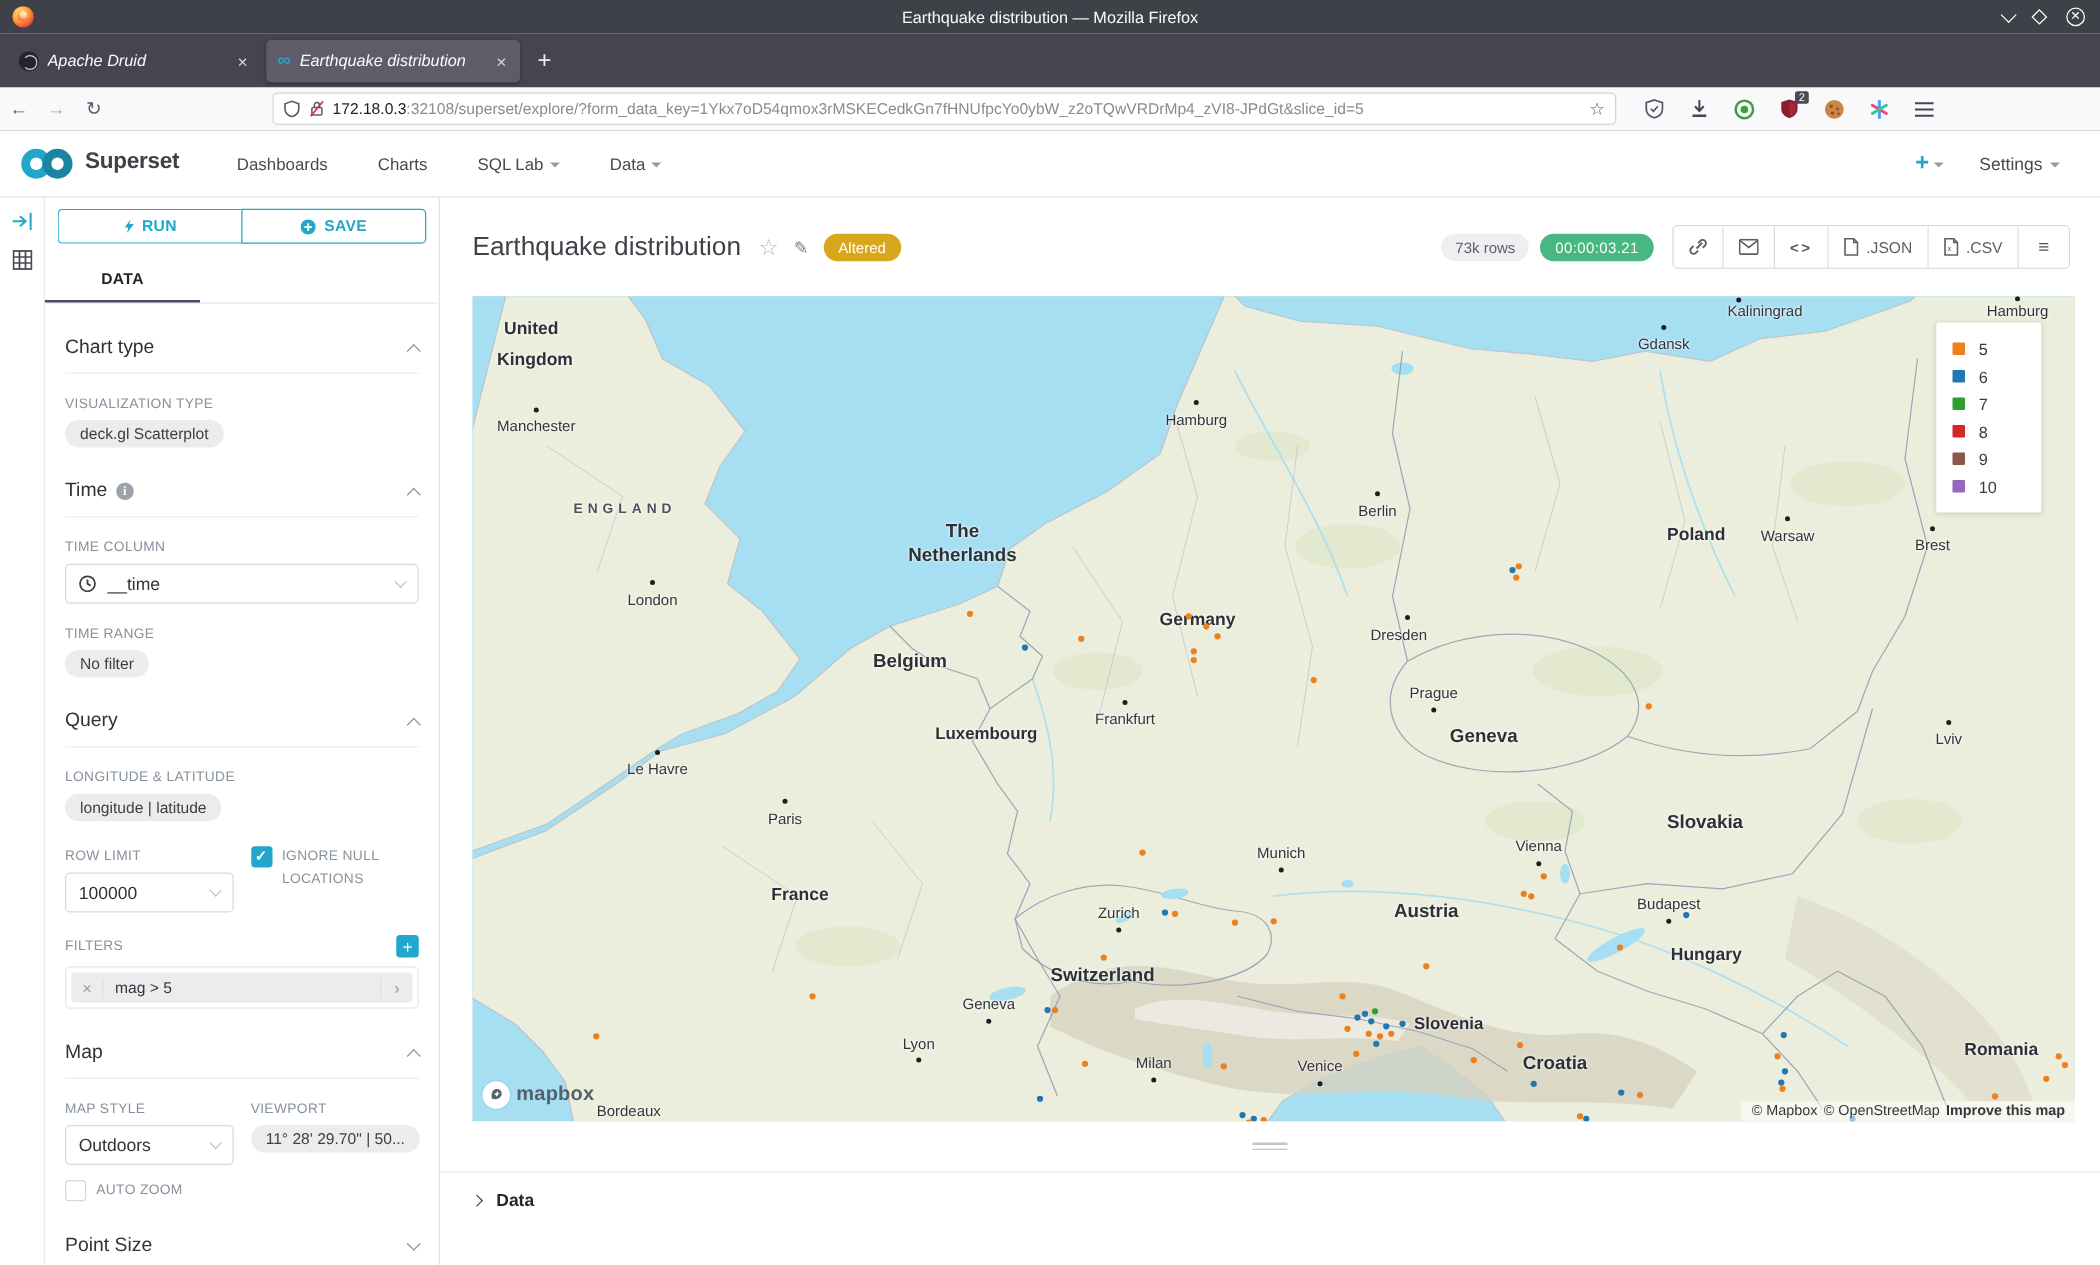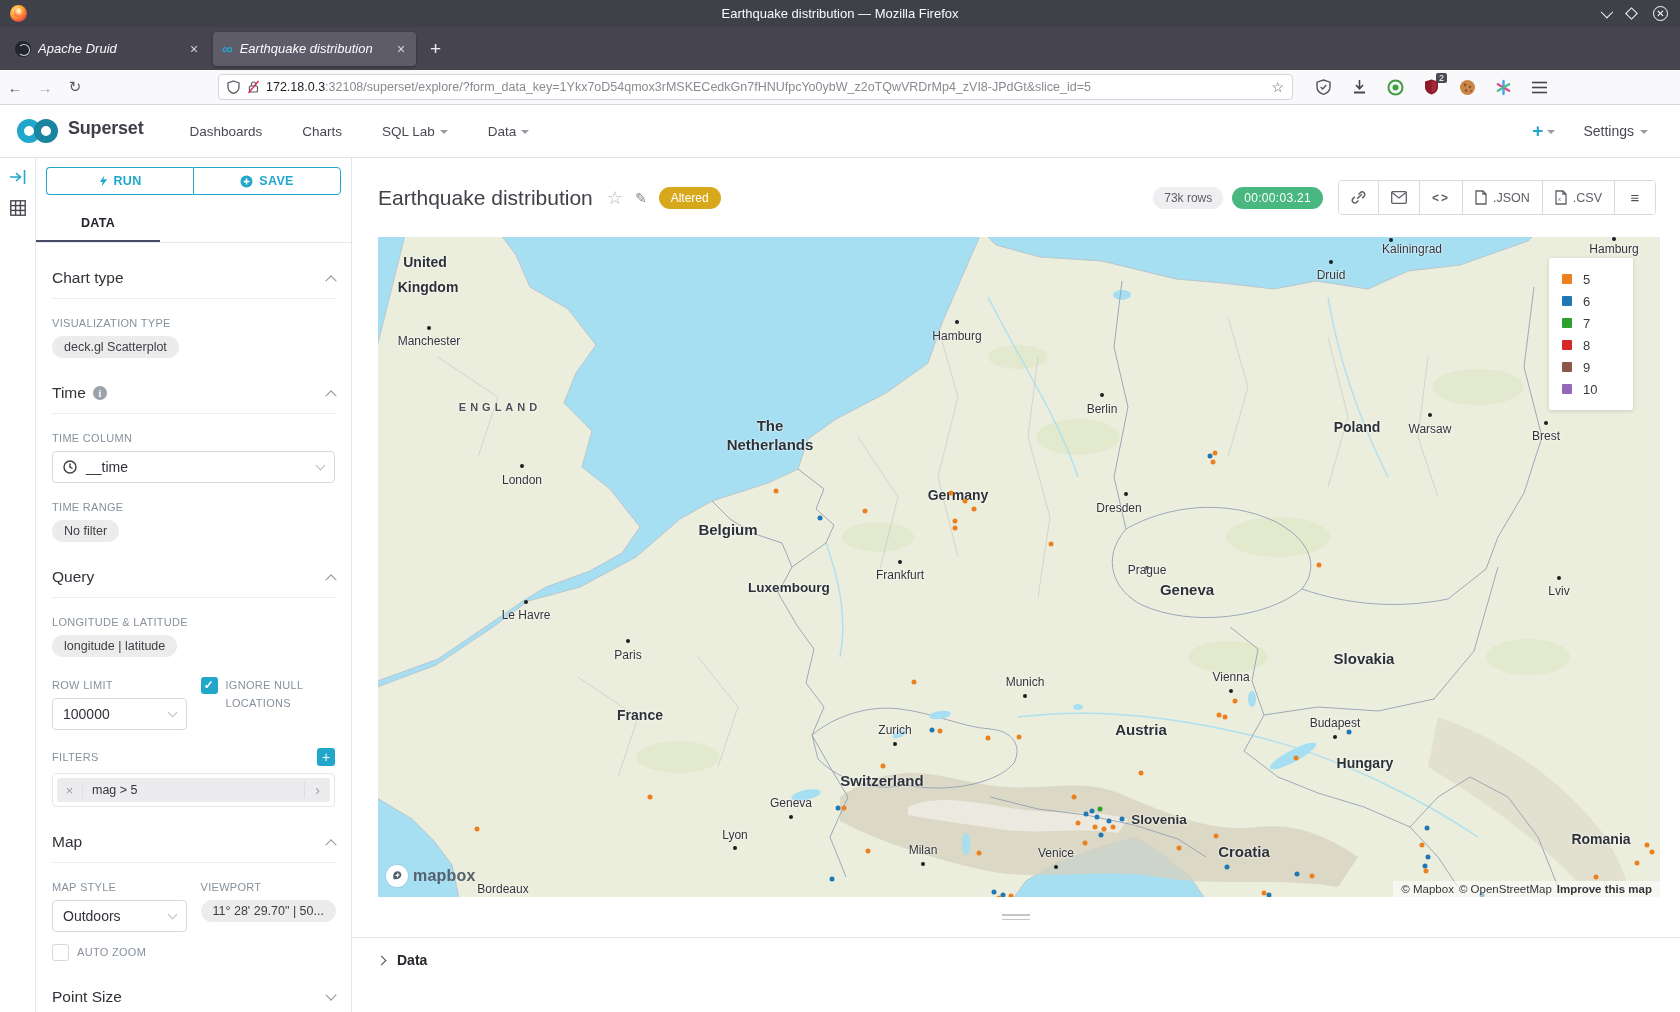--- a/index.html
+++ b/index.html
@@ -573,25 +573,25 @@
           <div class="city" style="left: 741px; top: 271px;">Dresden</div>
           <div class="citydot" style="left: 522px; top: 325px;"></div>
           <div class="city" style="left: 522px; top: 338px;">Frankfurt</div>
           <div class="citydot" style="left: 647px; top: 459px;"></div>
           <div class="city" style="left: 647px; top: 445px;">Munich</div>
           <div class="citydot" style="left: 517px; top: 507px;"></div>
           <div class="city" style="left: 517px; top: 493px;">Zurich</div>
           <div class="citydot" style="left: 853px; top: 454px;"></div>
           <div class="city" style="left: 853px; top: 440px;">Vienna</div>
           <div class="citydot" style="left: 769px; top: 331px;"></div>
-          <div class="city" style="left: 769px; top: 317px; margin-top: 16px;">Prague</div>
+          <div class="city" style="left: 769px; top: 317px;">Prague</div>
           <div class="citydot" style="left: 1052px; top: 178px;"></div>
           <div class="city" style="left: 1052px; top: 192px;">Warsaw</div>
           <div class="citydot" style="left: 953px; top: 25px;"></div>
-          <div class="city" style="left: 953px; top: 38px;">Druid</div>
+          <div class="city" style="left: 953px; top: 38px;">Gdansk</div>
           <div class="citydot" style="left: 1013px; top: 3px;"></div>
           <div class="city" style="left: 1034px; top: 12px;">Kaliningrad</div>
           <div class="citydot" style="left: 1236px; top: 2px;"></div>
           <div class="city" style="left: 1236px; top: 12px;">Hamburg</div>
           <div class="citydot" style="left: 1168px; top: 186px;"></div>
           <div class="city" style="left: 1168px; top: 199px;">Brest</div>
           <div class="citydot" style="left: 1181px; top: 341px;"></div>
           <div class="city" style="left: 1181px; top: 354px;">Lviv</div>
           <div class="citydot" style="left: 957px; top: 500px;"></div>
           <div class="city" style="left: 957px; top: 486px;">Budapest</div>

